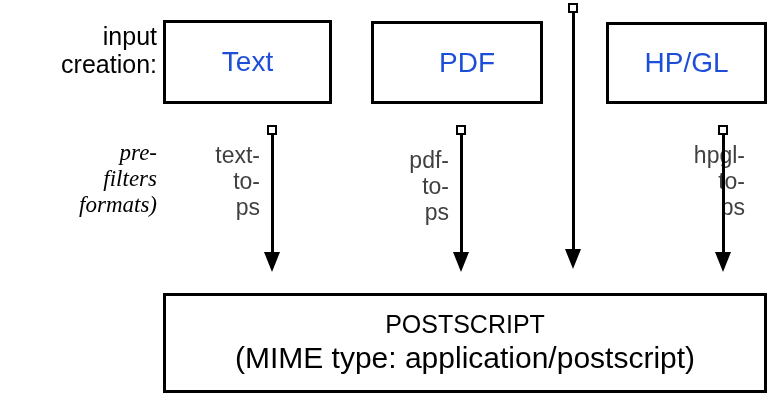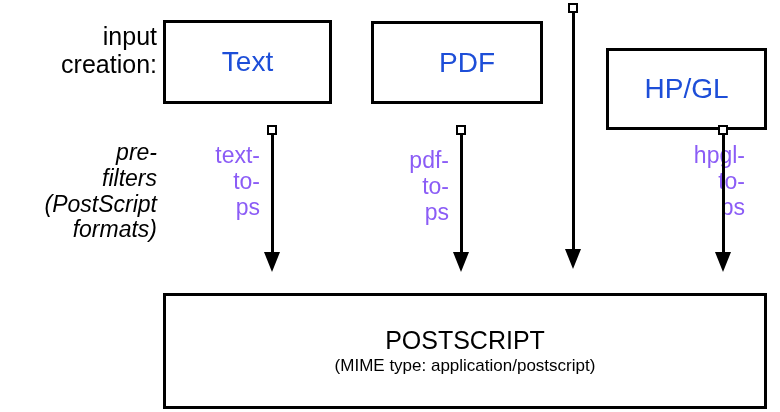--- a/index.html
+++ b/index.html
@@ -31,56 +31,57 @@
     top: 22px;
     width: 157px;
     font-size: 25px;
   }
   #label-prefilters {
     left: 0px;
     top: 140px;
     width: 157px;
     font-size: 23px;
     font-style: italic;
+    font-family: Liberation Serif, serif;
   }
 
   
   .fmt-box {
     position: absolute;
     border: 3px solid #000;
     background: #fff;
     box-sizing: border-box;
     display: flex;
     align-items: center;
     justify-content: center;
     font-size: 28px;
     color: #1d4ed8;
   }
   #box-text   { left: 163px; top: 20px; width: 169px; height: 84px; }
   #box-pdf    { left: 371px; top: 21px; width: 172px; height: 83px; padding-left: 20px; }
-  #box-hpgl   { left: 606px; top: 22px; width: 161px; height: 82px; margin-top: 26px; }
+  #box-hpgl   { left: 606px; top: 22px; width: 161px; height: 82px; }
 
   
   #box-postscript {
     position: absolute;
     left: 163px;
     top: 293px;
     width: 604px;
-    height: 116px;
+    height: 100px;
     border: 3px solid #000;
     background: #fff;
     box-sizing: border-box;
     display: flex;
     flex-direction: column;
     align-items: center;
     justify-content: center;
     line-height: 1.22;
   }
   #box-postscript .ps-line-1 { font-size: 25px; }
-  #box-postscript .ps-line-2 { font-size: 17px; }
+  #box-postscript .ps-line-2 { font-size: 30px; }
 
   
   .arrow {
     position: absolute;
     width: 16px;
   }
   .arrow .sq {
     position: absolute;
     left: 3px;
     top: 0px;
@@ -111,40 +112,39 @@
   #arrow-pdf   { left: 453px; top: 125px; height: 147px; }
   #arrow-bypass{ left: 565px; top: 3px;   height: 266px; }
   #arrow-hpgl  { left: 715px; top: 125px; height: 147px; }
 
   
   .filter-label {
     position: absolute;
     text-align: right;
     line-height: 1.14;
     font-size: 23px;
-    color: #8b5cf6;
+    color: #404040;
   }
   #filter-label-text { left: 155px; top: 142px; width: 105px; }
   #filter-label-pdf  { left: 344px; top: 147px; width: 105px; }
   #filter-label-hpgl { left: 628px; top: 142px; width: 117px; }
 </style>
 </head>
 <body>
 
 <div id="canvas">
 
   <div class="row-label" id="label-input-formats">
     <div>input</div>
     <div>creation:</div>
   </div>
 
   <div class="row-label" id="label-prefilters">
     <div>pre-</div>
     <div>filters</div>
-    <div>(PostScript</div>
     <div>formats)</div>
   </div>
 
   <div class="fmt-box" id="box-text">
     <span>Text</span>
   </div>
   <div class="fmt-box" id="box-pdf">
     <span>PDF</span>
   </div>
   <div class="fmt-box" id="box-hpgl">

